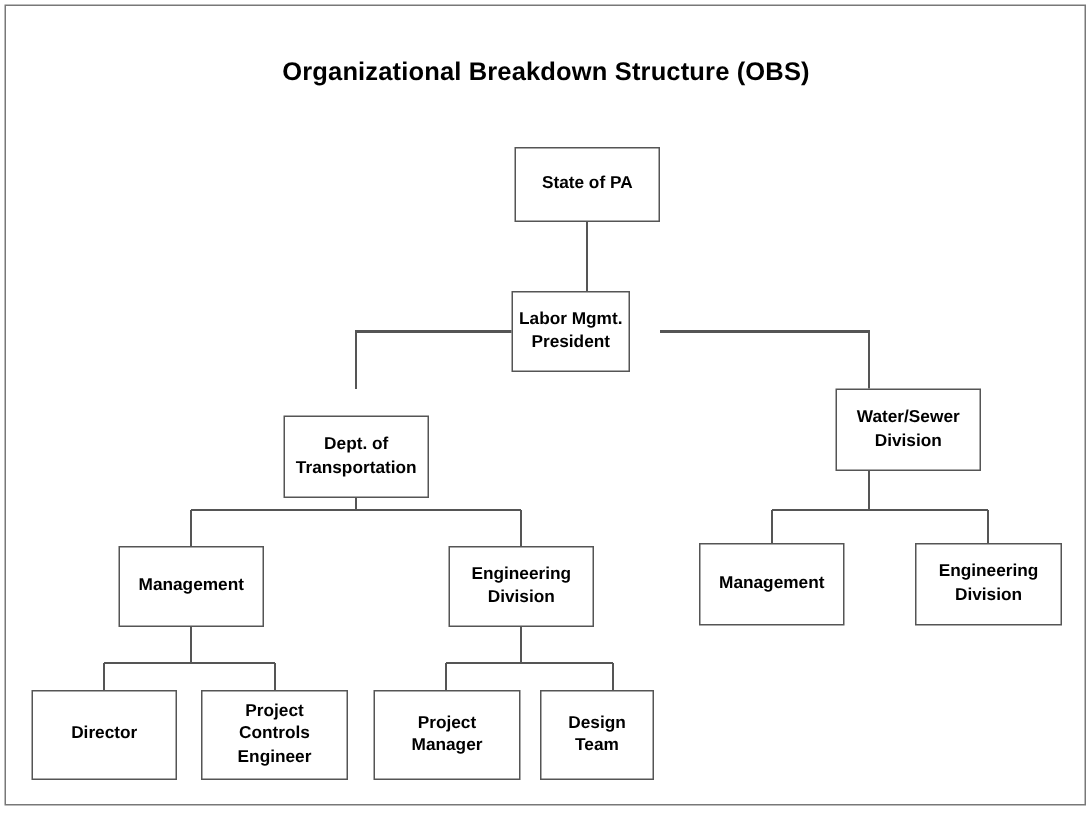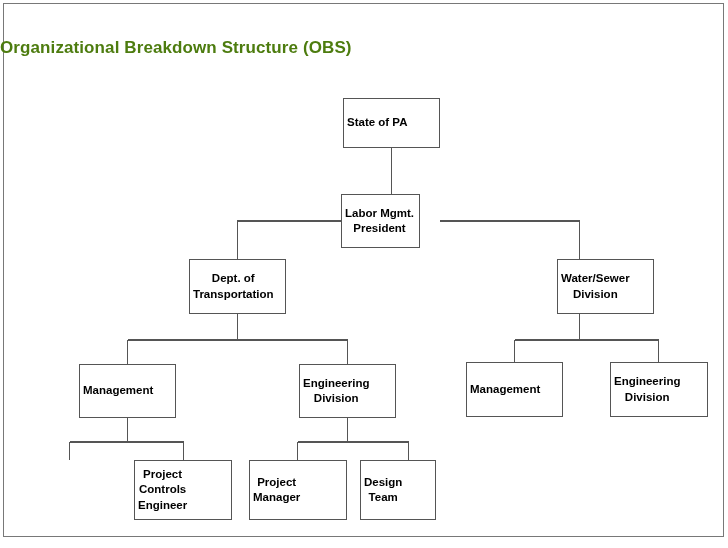--- a/index.html
+++ b/index.html
@@ -24,41 +24,42 @@
     height: 534px;
     border: 1px solid #787878;
     box-sizing: border-box;
     background: #ffffff;
   }
   #chart-title {
     position: absolute;
     left: 0;
     top: 38px;
     width: 728px;
-    text-align: left;
+    text-align: center;
     font-size: 17px;
     font-weight: bold;
-    color: #4d7c0f;
+    color: #000000;
     letter-spacing: 0.1px;
     white-space: nowrap;
   }
   #connectors {
     position: absolute;
     left: 0;
     top: 0;
     width: 728px;
     height: 548px;
   }
   .node {
     position: absolute;
     box-sizing: border-box;
     border: 1px solid #555555;
     background: #ffffff;
     display: flex;
     align-items: center;
+    justify-content: center;
     text-align: center;
     font-size: 11.5px;
     font-weight: bold;
     color: #000000;
     line-height: 1.32;
     padding: 2px 3px;
   }
   .node-label {
     display: block;
     white-space: pre-line;
@@ -106,21 +107,21 @@
 
   <div class="node" style="left:343px; top:98px; width:97px; height:50px;">
     <span class="node-label">State of PA</span>
   </div>
 
   <div class="node" style="left:341px; top:194px; width:79px; height:54px;">
     <span class="node-label">Labor Mgmt.
 President</span>
   </div>
 
-  <div class="node" style="left:189px; top:259px; width:97px; height:55px;">
+  <div class="node" style="left:189px; top:277px; width:97px; height:55px;">
     <span class="node-label">Dept. of
 Transportation</span>
   </div>
 
   <div class="node" style="left:557px; top:259px; width:97px; height:55px;">
     <span class="node-label">Water/Sewer
 Division</span>
   </div>
 
   <div class="node" style="left:79px; top:364px; width:97px; height:54px;">
@@ -134,20 +135,23 @@
 
   <div class="node" style="left:466px; top:362px; width:97px; height:55px;">
     <span class="node-label">Management</span>
   </div>
 
   <div class="node" style="left:610px; top:362px; width:98px; height:55px;">
     <span class="node-label">Engineering
 Division</span>
   </div>
 
+  <div class="node" style="left:21px; top:460px; width:97px; height:60px;">
+    <span class="node-label">Director</span>
+  </div>
 
   <div class="node" style="left:134px; top:460px; width:98px; height:60px;">
     <span class="node-label">Project
 Controls
 Engineer</span>
   </div>
 
   <div class="node" style="left:249px; top:460px; width:98px; height:60px;">
     <span class="node-label">Project
 Manager</span>

